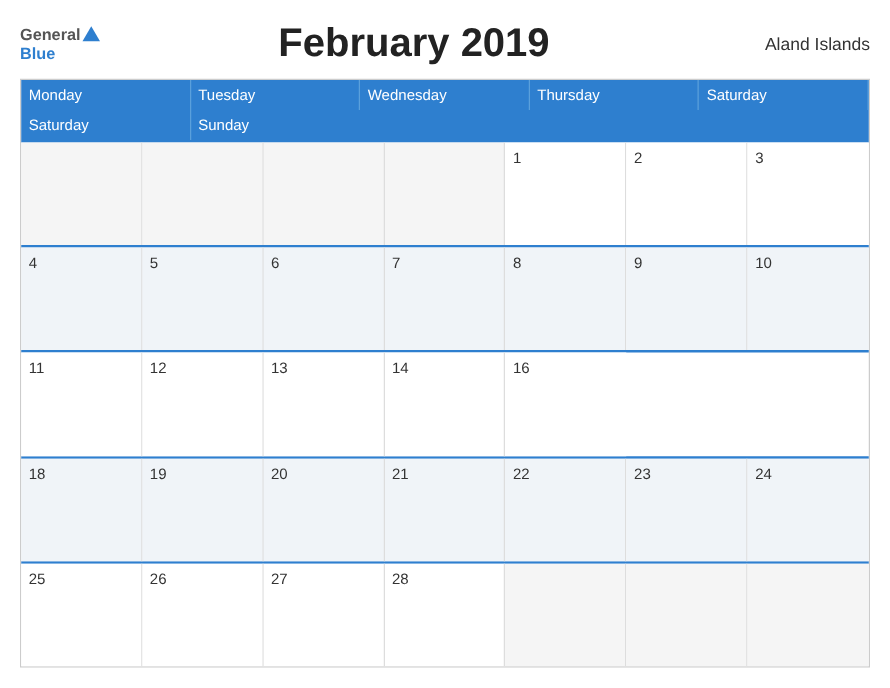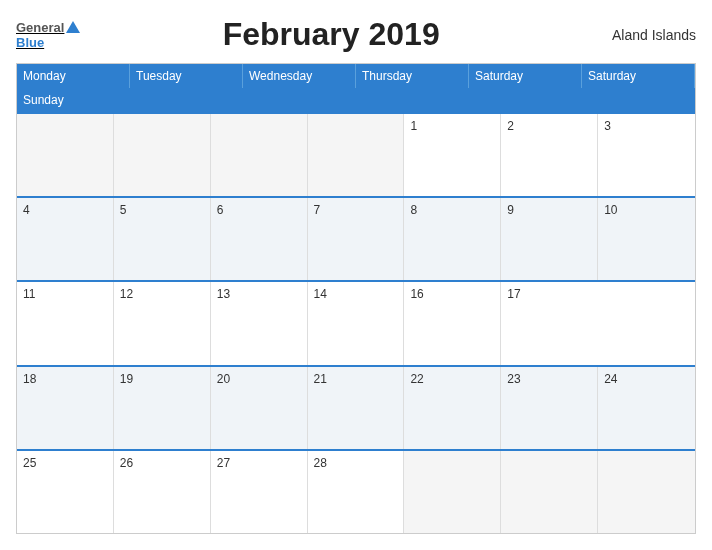--- a/index.html
+++ b/index.html
@@ -20,21 +20,20 @@
     .header {
       display: flex;
       align-items: center;
       justify-content: space-between;
       margin-bottom: 10px;
     }
     .logo {
       display: flex;
       align-items: flex-end;
       gap: 2px;
-      text-decoration: underline;
     }
     .logo-text-general {
       font-size: 13px;
       color: #555;
       font-weight: bold;
     }
     .logo-text-blue {
       font-size: 13px;
       color: #2e7fcf;
       font-weight: bold;
@@ -63,21 +62,21 @@
       margin-left: 30px;
     }
     .calendar {
       flex: 1;
       display: flex;
       flex-direction: column;
       border: 1px solid #ccc;
     }
     .cal-header-row {
       display: grid;
-      grid-template-columns: repeat(6, 1fr);
+      grid-template-columns: repeat(5, 1fr);
       background: #2e7fcf;
     }
     .cal-header-cell {
       color: #fff;
       font-size: 12px;
       padding: 5px 6px;
       text-align: left;
       border-right: 1px solid #5aa0dc;
     }
     .cal-header-cell:last-child {
@@ -173,21 +172,20 @@
         <div class="cal-cell"><span class="day-num">9</span></div>
         <div class="cal-cell"><span class="day-num">10</span></div>
       </div>
 
       <div class="cal-week">
         <div class="cal-cell"><span class="day-num">11</span></div>
         <div class="cal-cell"><span class="day-num">12</span></div>
         <div class="cal-cell"><span class="day-num">13</span></div>
         <div class="cal-cell"><span class="day-num">14</span></div>
         <div class="cal-cell"><span class="day-num">16</span></div>
-        <div class="cal-cell"><span class="day-num">17</span></div>
       </div>
 
       <div class="cal-week">
         <div class="cal-cell"><span class="day-num">18</span></div>
         <div class="cal-cell"><span class="day-num">19</span></div>
         <div class="cal-cell"><span class="day-num">20</span></div>
         <div class="cal-cell"><span class="day-num">21</span></div>
         <div class="cal-cell"><span class="day-num">22</span></div>
         <div class="cal-cell"><span class="day-num">23</span></div>
         <div class="cal-cell"><span class="day-num">24</span></div>

